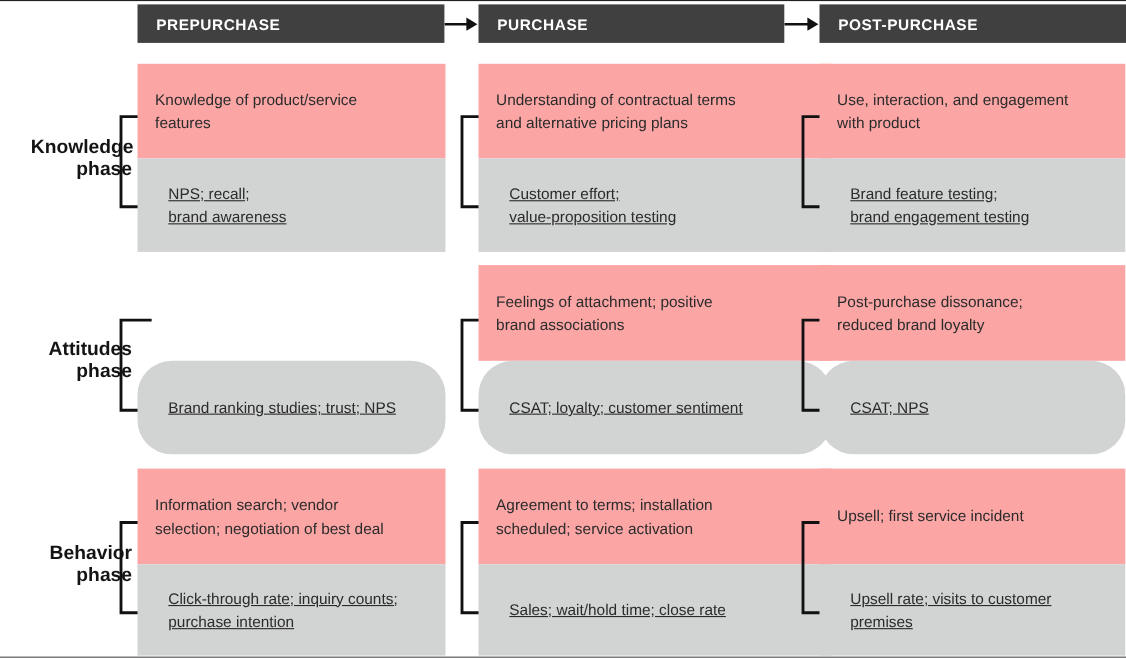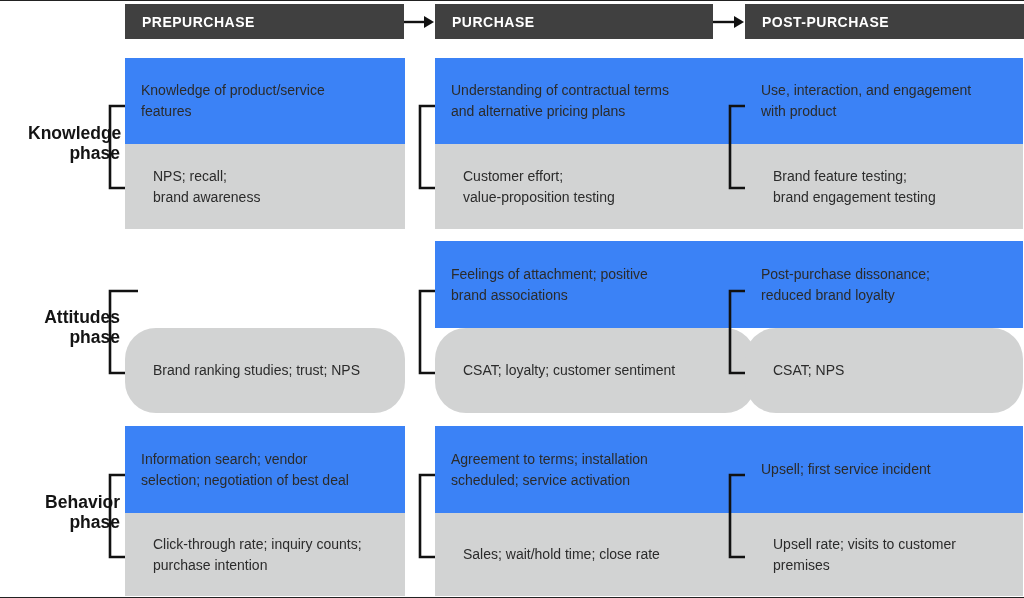--- a/index.html
+++ b/index.html
@@ -4,22 +4,22 @@
 <style>
   html,body{margin:0;padding:0;background:#fff;}
   body{font-family:"Liberation Sans","DejaVu Sans",sans-serif;}
   #frame{position:relative;width:1024px;height:598px;background:#ffffff;
          border-top:1.5px solid #222;border-bottom:1.5px solid #222;box-sizing:border-box;overflow:hidden;}
   .hdr{position:absolute;top:3px;height:35px;background:#404040;color:#ffffff;
        font-weight:bold;font-size:14px;letter-spacing:.5px;display:flex;align-items:center;
        padding-left:17px;box-sizing:border-box;}
   .cellbox{position:absolute;box-sizing:border-box;display:flex;align-items:center;
            white-space:pre-line;font-size:14px;line-height:1.5;color:#2b2b2b;}
-  .green{background:#3b82f6;padding-left:16px;padding-right:3px;}
-  .gray{background:#d2d3d3;padding-left:28px;padding-right:1px;}
+  .green{background:#fca5a5;padding-left:16px;padding-right:3px;}
+  .gray{background:#d2d3d3;padding-left:28px;padding-right:1px;text-decoration:underline;}
   .phase{position:absolute;left:0;width:92px;text-align:right;font-weight:bold;
          font-size:17.5px;line-height:1.15;color:#141414;white-space:pre-line;
          transform:translateY(-50%);padding-left:28px;}
   .bracket,.flowarrow{position:absolute;}
   
   .c0{left:125px;width:280px;} .c1{left:435px;width:321px;} .c2{left:745px;width:278px;}
   .h0{left:125px;width:279px;} .h1{left:435px;width:278px;} .h2{left:745px;width:279px;}
   
   .g0{top:57px;height:86px;}  .m0{top:143px;height:85px;}
   .g1{top:240px;height:87px;} .m1{top:327px;height:85px;border-radius:31px;}

